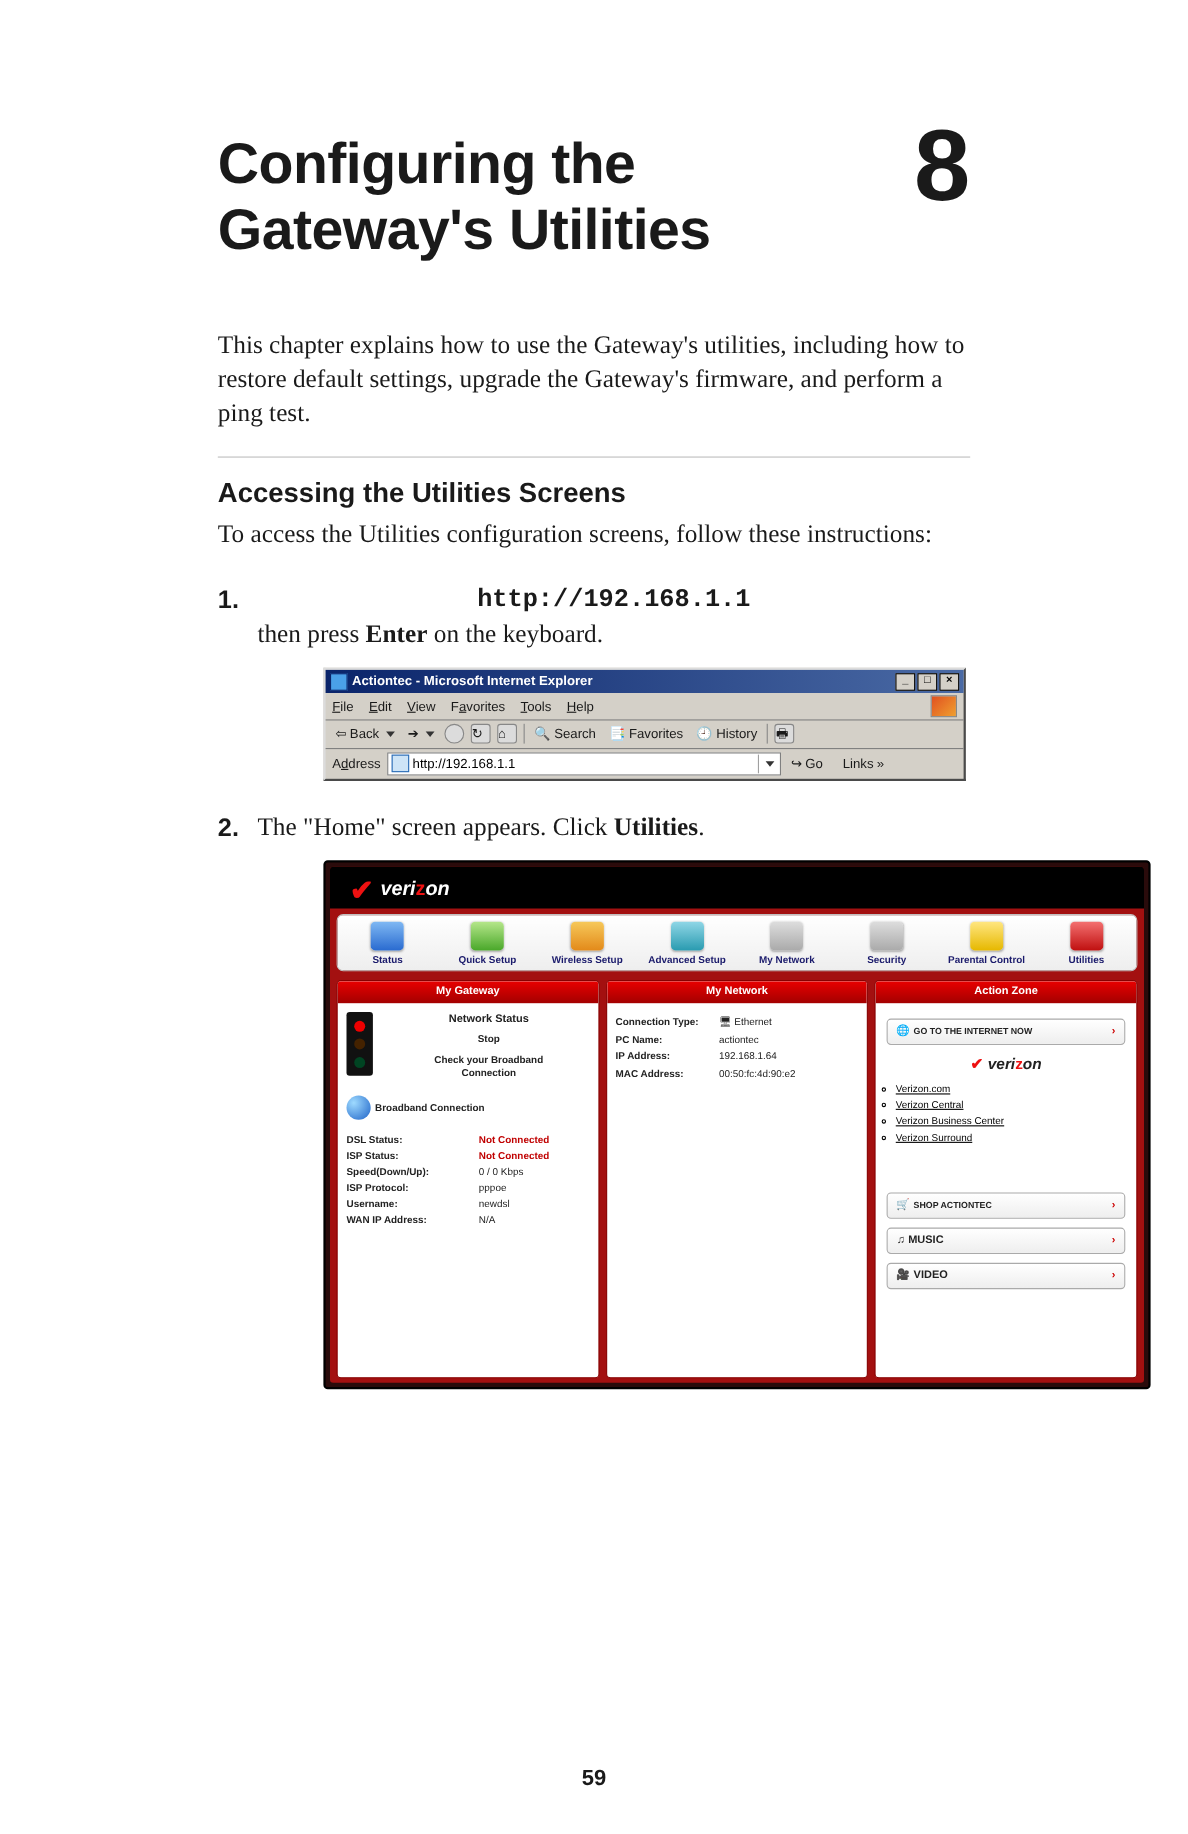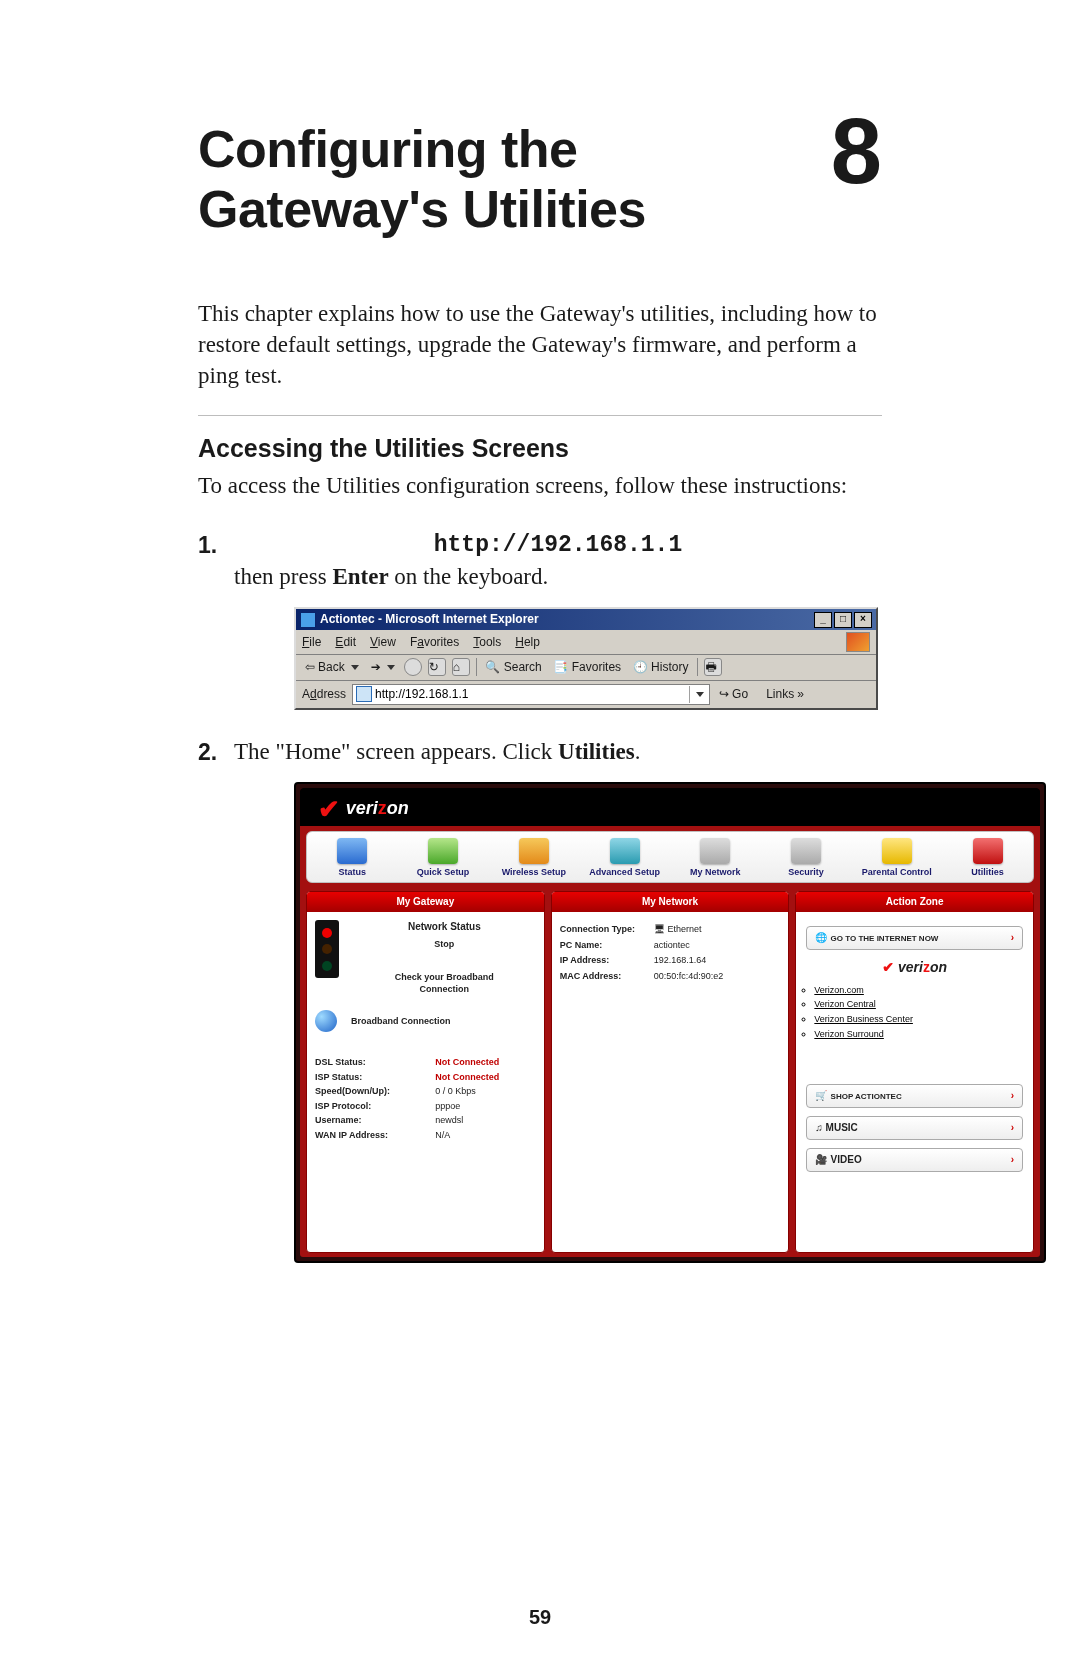--- a/index.html
+++ b/index.html
@@ -309,26 +309,26 @@
   }
   .stoplight span { width: 10px; height: 10px; border-radius: 50%; }
   .netstat {
     display: flex;
     gap: 6px;
     align-items: flex-start;
   }
   .netstat-text { font-size: 9px; text-align:center;}
   .netstat-text .t1 { font-weight: 700; font-size: 10px; }
   .netstat-text .t2 { margin-top: 4px; }
-  .netstat-text .t3 { margin-top: 20px; }
+  .netstat-text .t3 { margin-top: 6px; }
   .broadband-row {
     display: flex;
     align-items: center;
-    gap: 14px;
-    margin: 14px 0 24px 0;
+    gap: 4px;
+    margin: 14px 0 12px 0;
     font-weight: 700;
     text-align: right;
   }
   .globe {
     width: 22px; height: 22px;
     border-radius: 50%;
     background: radial-gradient(circle at 30% 30%, #9edaff, #1e63c8);
   }
   .kvrow { display: grid; grid-template-columns: 1fr 1fr; gap: 20px; font-size: 9px; margin-top: 2px;}
   .kvrow .k { font-weight: 700; }

